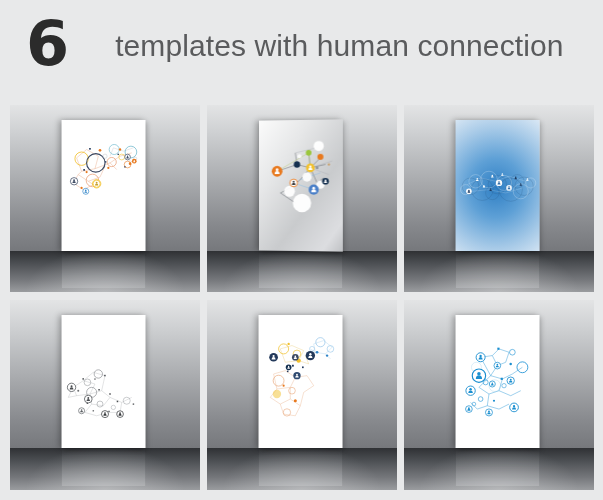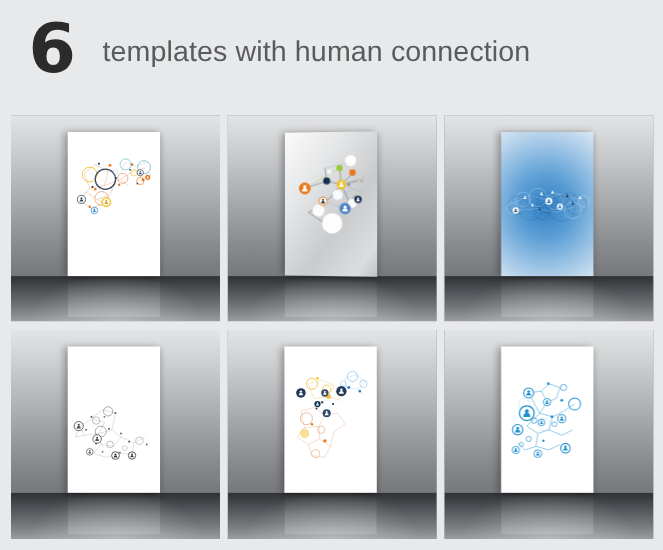--- a/index.html
+++ b/index.html
@@ -30,24 +30,24 @@
     font-size: 62px;
     font-weight: 900;
     color: #2b2b2b;
     line-height: 1;
     letter-spacing: -2px;
     margin-top: -4px;
   }
 
   .header-title {
     font-family: "Liberation Sans", sans-serif;
-    font-size: 26px;
+    font-size: 30px;
     font-weight: 400;
     color: #5a5b5d;
-    margin-left: 26px;
+    margin-left: 48px;
     letter-spacing: 0.1px;
     white-space: nowrap;
   }
 
   
   .grid {
     position: absolute;
     top: 105px;
     left: 10px;
     width: 585px;

